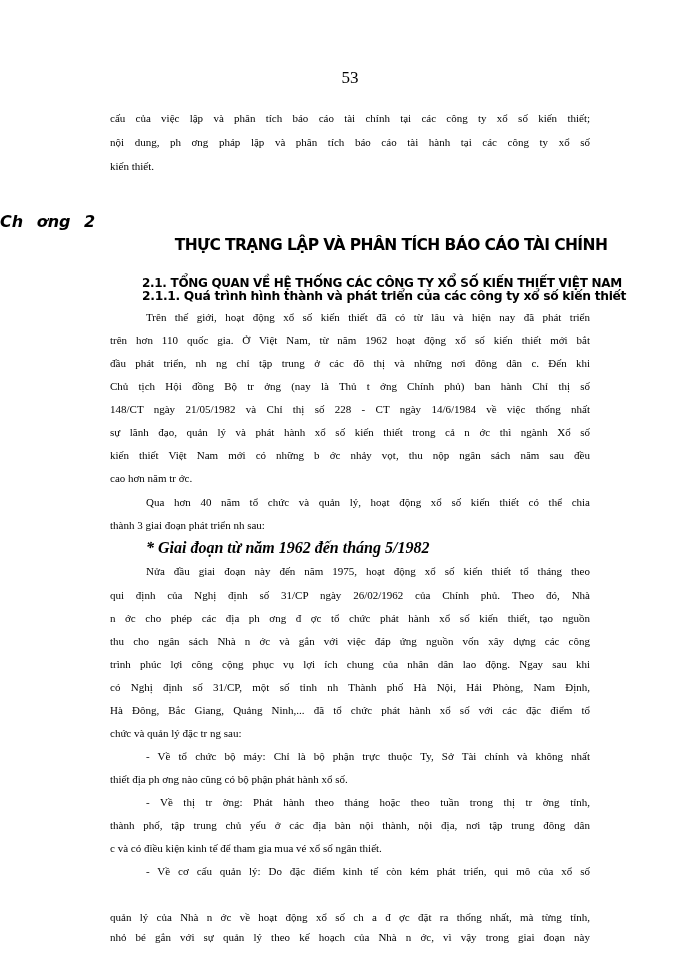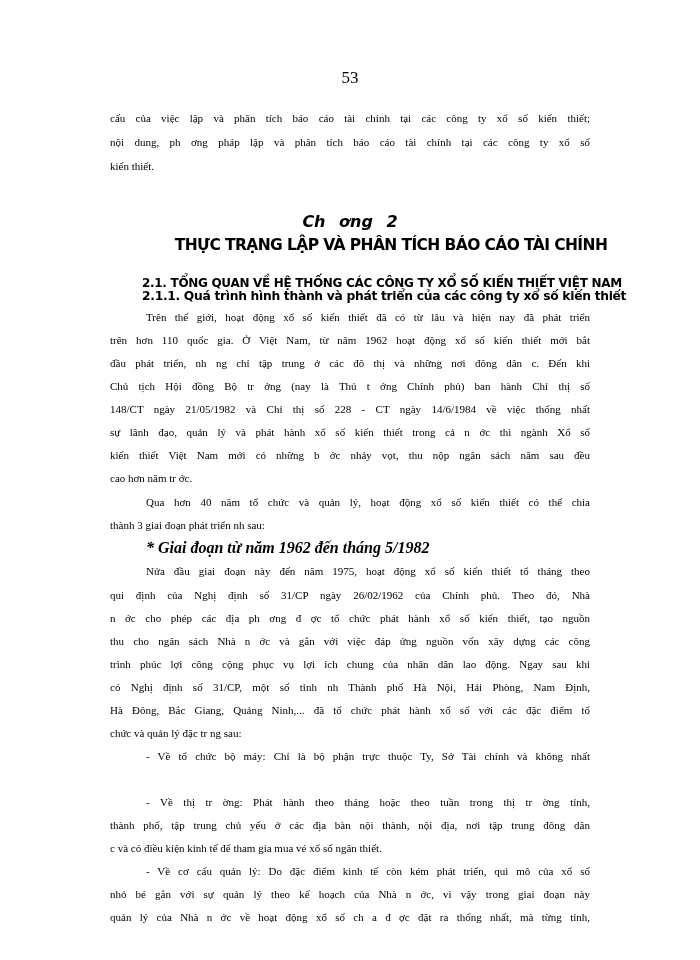--- a/index.html
+++ b/index.html
@@ -10,21 +10,21 @@
       font-family: "Liberation Serif", serif; font-size: 17px;
     }
     .line {
       position: absolute; left: 110px; width: 480px; white-space: nowrap;
       font-family: "Liberation Serif", serif; font-size: 11px; line-height: 22px;
       text-align: justify; text-align-last: justify;
     }
     .line.last { text-align-last: left; }
     .indent { padding-left: 36px; width: 444px; }
     .chapter {
-      position: absolute; left: 0; width: 700px; text-align: center;
+      position: absolute; left: 0; width: 700px; text-align: left;
       font-family: "DejaVu Sans", sans-serif; font-weight: bold; font-style: italic;
       font-size: 16px; top: 212px; word-spacing: 8px;
     }
     .title-line {
       position: absolute; left: 0; width: 700px; text-align: center;
       font-family: "DejaVu Sans", sans-serif; font-weight: bold; font-size: 15.5px;
       letter-spacing: -0.6px; line-height: 18px; padding-left: 41px;
     }
     .sec-head {
       position: absolute; left: 142px; white-space: nowrap;
@@ -39,21 +39,21 @@
     }
   </style>
 </head>
 <body>
 
 <div class="page">
 
   <div class="page-number">53</div>
 
   <div class="line" style="top:107px">cấu của việc lập và phân tích báo cáo tài chính tại các công ty xổ số kiến thiết;</div>
-  <div class="line" style="top:131px">nội dung, ph  ơng pháp lập và phân tích báo cáo tài chính tại các công ty xổ số</div>
+  <div class="line" style="top:131px">nội dung, ph  ơng pháp lập và phân tích báo cáo tài hành tại các công ty xổ số</div>
   <div class="line last" style="top:155px">kiến thiết.</div>
 
   <div class="chapter">Ch  ơng   2</div>
   <div class="title-line" style="top:236px">THỰC TRẠNG LẬP VÀ PHÂN TÍCH BÁO CÁO TÀI CHÍNH</div>
 
   <div class="sec-head" style="top:276px">2.1. TỔNG QUAN VỀ HỆ THỐNG CÁC CÔNG TY XỔ SỐ KIẾN THIẾT VIỆT NAM</div>
   <div class="sec-head subsec" style="top:289px">2.1.1. Quá trình hình thành và phát triển của các công ty xổ số kiến thiết</div>
 
   <div class="line indent" style="top:306px">Trên thế giới, hoạt động xổ số kiến thiết đã có từ lâu và hiện nay đã phát triển</div>
   <div class="line" style="top:329px">trên hơn 110 quốc gia. Ở Việt Nam, từ năm 1962 hoạt động xổ số kiến thiết mới bắt</div>
@@ -72,22 +72,23 @@
   <div class="line indent" style="top:560px">Nửa đầu giai đoạn này đến năm 1975, hoạt động xổ số kiến thiết tổ tháng theo</div>
   <div class="line" style="top:584px">qui định của Nghị định số 31/CP ngày 26/02/1962 của Chính phủ. Theo đó, Nhà</div>
   <div class="line" style="top:607px">n ớc   cho phép các địa ph ơng   đ ợc   tổ chức phát hành xổ số kiến thiết, tạo nguồn</div>
   <div class="line" style="top:630px">thu cho ngân sách Nhà n ớc   và gắn với việc đáp ứng nguồn vốn xây dựng các công</div>
   <div class="line" style="top:653px">trình phúc lợi công cộng phục vụ lợi ích chung của nhân dân lao động. Ngay sau khi</div>
   <div class="line" style="top:676px">có Nghị định số 31/CP, một số tỉnh nh   Thành phố Hà Nội, Hải Phòng, Nam Định,</div>
   <div class="line" style="top:699px">Hà Đông, Bắc Giang, Quảng Ninh,... đã tổ chức phát hành xổ số với các đặc điểm tổ</div>
   <div class="line last" style="top:722px">chức và quản lý đặc tr ng   sau:</div>
 
   <div class="line indent" style="top:745px">- Về tổ chức bộ máy: Chỉ là bộ phận trực thuộc Ty, Sở Tài chính và không nhất</div>
+  <div class="line last" style="top:768px">thiết địa ph ơng   nào cũng có bộ phận phát hành xổ số.</div>
 
   <div class="line indent" style="top:791px">- Về thị tr ờng:   Phát hành theo tháng hoặc theo tuần trong thị tr ờng   tỉnh,</div>
   <div class="line" style="top:814px">thành phố, tập trung chủ yếu ở các địa bàn nội thành, nội địa, nơi tập trung đông dân</div>
   <div class="line last" style="top:837px">c   và có điều kiện kinh tế để tham gia mua vé xổ số ngân thiết.</div>
 
   <div class="line indent" style="top:860px">- Về cơ cấu quản lý: Do đặc điểm kinh tế còn kém phát triển, qui mô của xổ số</div>
-  <div class="line" style="top:883px">nhỏ bé gắn với sự quản lý theo kế hoạch của Nhà n ớc,   vì vậy trong giai đoạn này</div>
+  <div class="line" style="top:926px">nhỏ bé gắn với sự quản lý theo kế hoạch của Nhà n ớc,   vì vậy trong giai đoạn này</div>
   <div class="line" style="top:906px">quản lý của Nhà n ớc   về hoạt động xổ số ch a   đ ợc   đặt ra thống nhất, mà từng tỉnh,</div>
 
 </div>
 
 </body></html>

